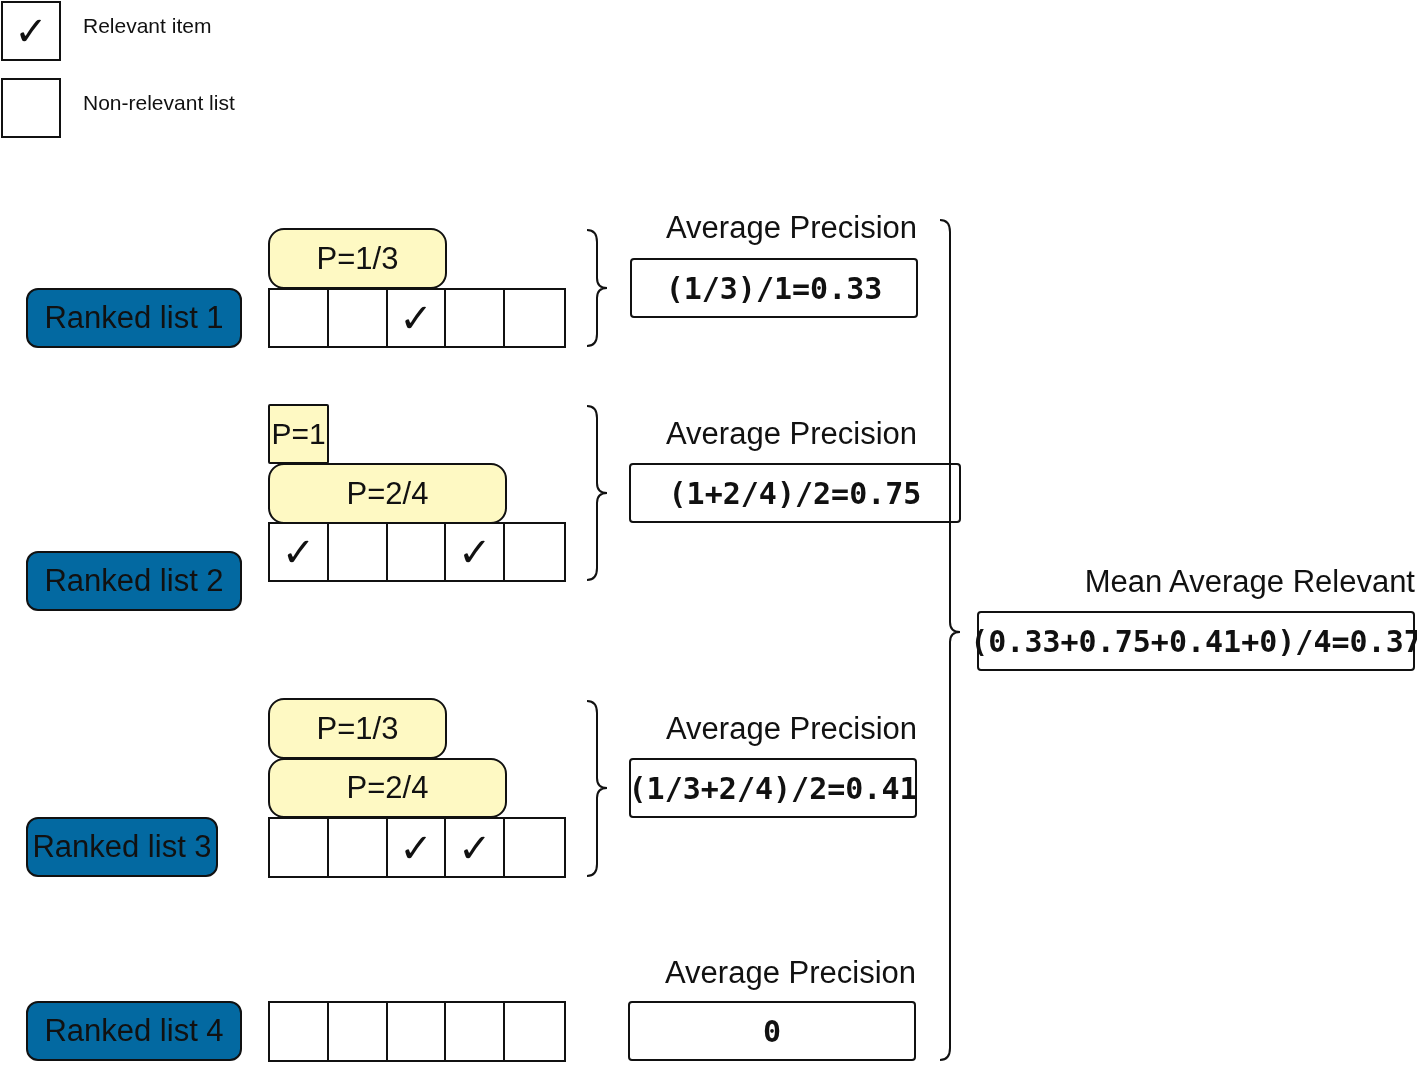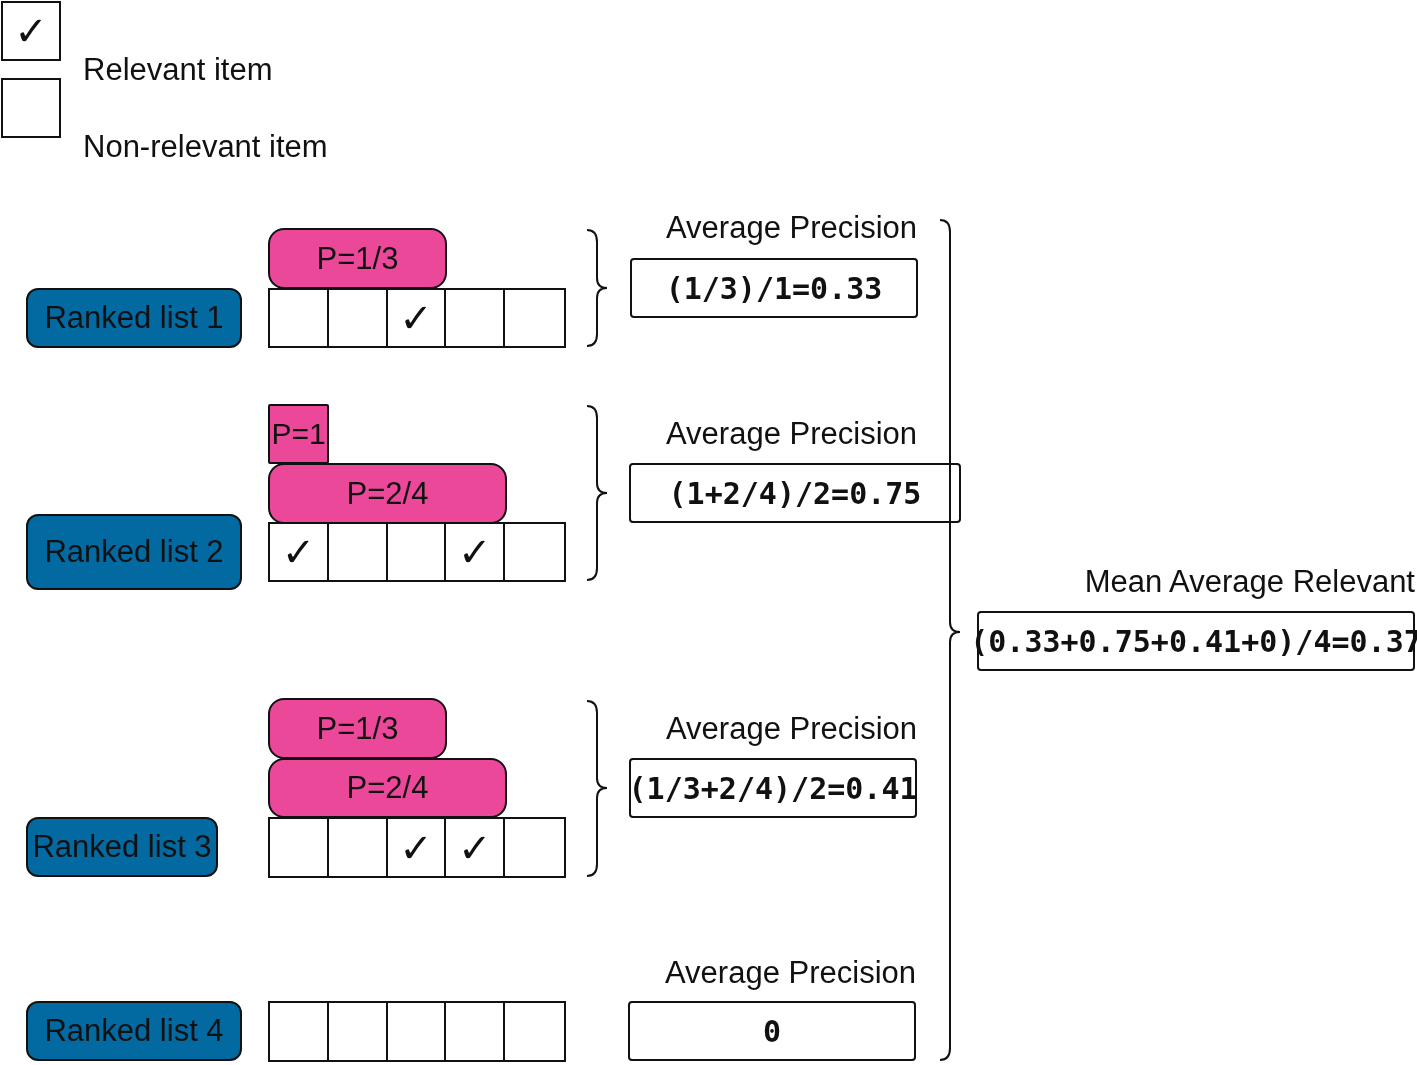--- a/index.html
+++ b/index.html
@@ -1,66 +1,66 @@
 <!DOCTYPE html>
 <html><head>
 <meta charset="utf-8">
 <style>
   html, body { margin: 0; padding: 0; background: #ffffff; }
   body { width: 1417px; height: 1065px; position: relative; overflow: hidden;
          font-family: "Liberation Sans", "DejaVu Sans", sans-serif; color: #111; }
   .abs { position: absolute; box-sizing: border-box; }
   .legend-box { width: 60px; height: 60px; border: 2px solid #111; display: flex;
                 align-items: center; justify-content: center; }
-  .legend-label { font-size: 31px; line-height: 1; margin-top: 39px; }
+  .legend-label { font-size: 21px; line-height: 1; }
   .check { font-family: "DejaVu Sans", sans-serif; font-weight: bold; font-size: 40px; line-height: 1; }
   .pill { border: 2px solid #111; border-radius: 16px; display: flex; align-items: center;
-          justify-content: center; font-size: 31px; background: #ec4899; }
+          justify-content: center; font-size: 31px; background: #fef9c3; }
   .label-box { border: 2px solid #111; border-radius: 12px; display: flex; align-items: center;
                justify-content: center; font-size: 31px; background: #0369a1; }
   .strip { display: flex; border: 2px solid #111; background: #fff; }
   .cell { width: 59px; height: 100%; border-right: 2px solid #111; box-sizing: border-box;
           display: flex; align-items: center; justify-content: center; }
   .cell:last-child { border-right: none; }
   .ap-title { font-size: 31px; text-align: right; white-space: nowrap; }
   .formula-box { border: 2px solid #111; border-radius: 4px; display: flex; align-items: center;
                  justify-content: center; font-family: "DejaVu Sans Mono", "Liberation Mono", monospace;
                  font-size: 30px; background: #fff; white-space: nowrap; font-weight: bold; }
   svg.brace { position: absolute; overflow: visible; }
 </style>
 </head>
 <body>
 
 <div class="abs legend-box" style="left:1px; top:1px;">
   <span class="check">✓</span>
 </div>
 <div class="abs legend-label" style="left:83px; top:15px;">Relevant item</div>
 <div class="abs legend-box" style="left:1px; top:78px;"></div>
-<div class="abs legend-label" style="left:83px; top:92px;">Non-relevant item</div>
+<div class="abs legend-label" style="left:83px; top:92px;">Non-relevant list</div>
 
 <div class="abs pill" style="left:268px; top:228px; width:179px; height:61px;">P=1/3</div>
 <div class="abs label-box" style="left:26px; top:288px; width:216px; height:60px;">Ranked list 1</div>
 <div class="abs strip" style="left:268px; top:288px; width:298px; height:60px;">
   <div class="cell"></div>
   <div class="cell"></div>
   <div class="cell">
       <span class="check">✓</span>
     </div>
   <div class="cell"></div>
   <div class="cell"></div>
 </div>
 <svg class="brace" style="left:585px; top:228px;" width="25" height="120">
   <path d="M2 2 Q12 2 12 14 L12 50 Q12 60 22 60 Q12 60 12 70 L12 106 Q12 118 2 118" fill="none" stroke="#111" stroke-width="2"></path>
 </svg>
 <div class="abs ap-title" style="left:630px; top:210px; width:287px;">Average Precision</div>
 <div class="abs formula-box" style="left:630px; top:258px; width:288px; height:60px;">(1/3)/1=0.33</div>
 
 <div class="abs pill" style="left:268px; top:404px; width:61px; height:60px; font-size:30px; border-radius:2px;">P=1</div>
 <div class="abs pill" style="left:268px; top:463px; width:239px; height:61px;">P=2/4</div>
-<div class="abs label-box" style="left:26px; top:514px; width:216px; height:76px;">Ranked list 2</div>
+<div class="abs label-box" style="left:26px; top:551px; width:216px; height:60px;">Ranked list 2</div>
 <div class="abs strip" style="left:268px; top:522px; width:298px; height:60px;">
   <div class="cell">
       <span class="check">✓</span>
     </div>
   <div class="cell"></div>
   <div class="cell"></div>
   <div class="cell">
       <span class="check">✓</span>
     </div>
   <div class="cell"></div>

